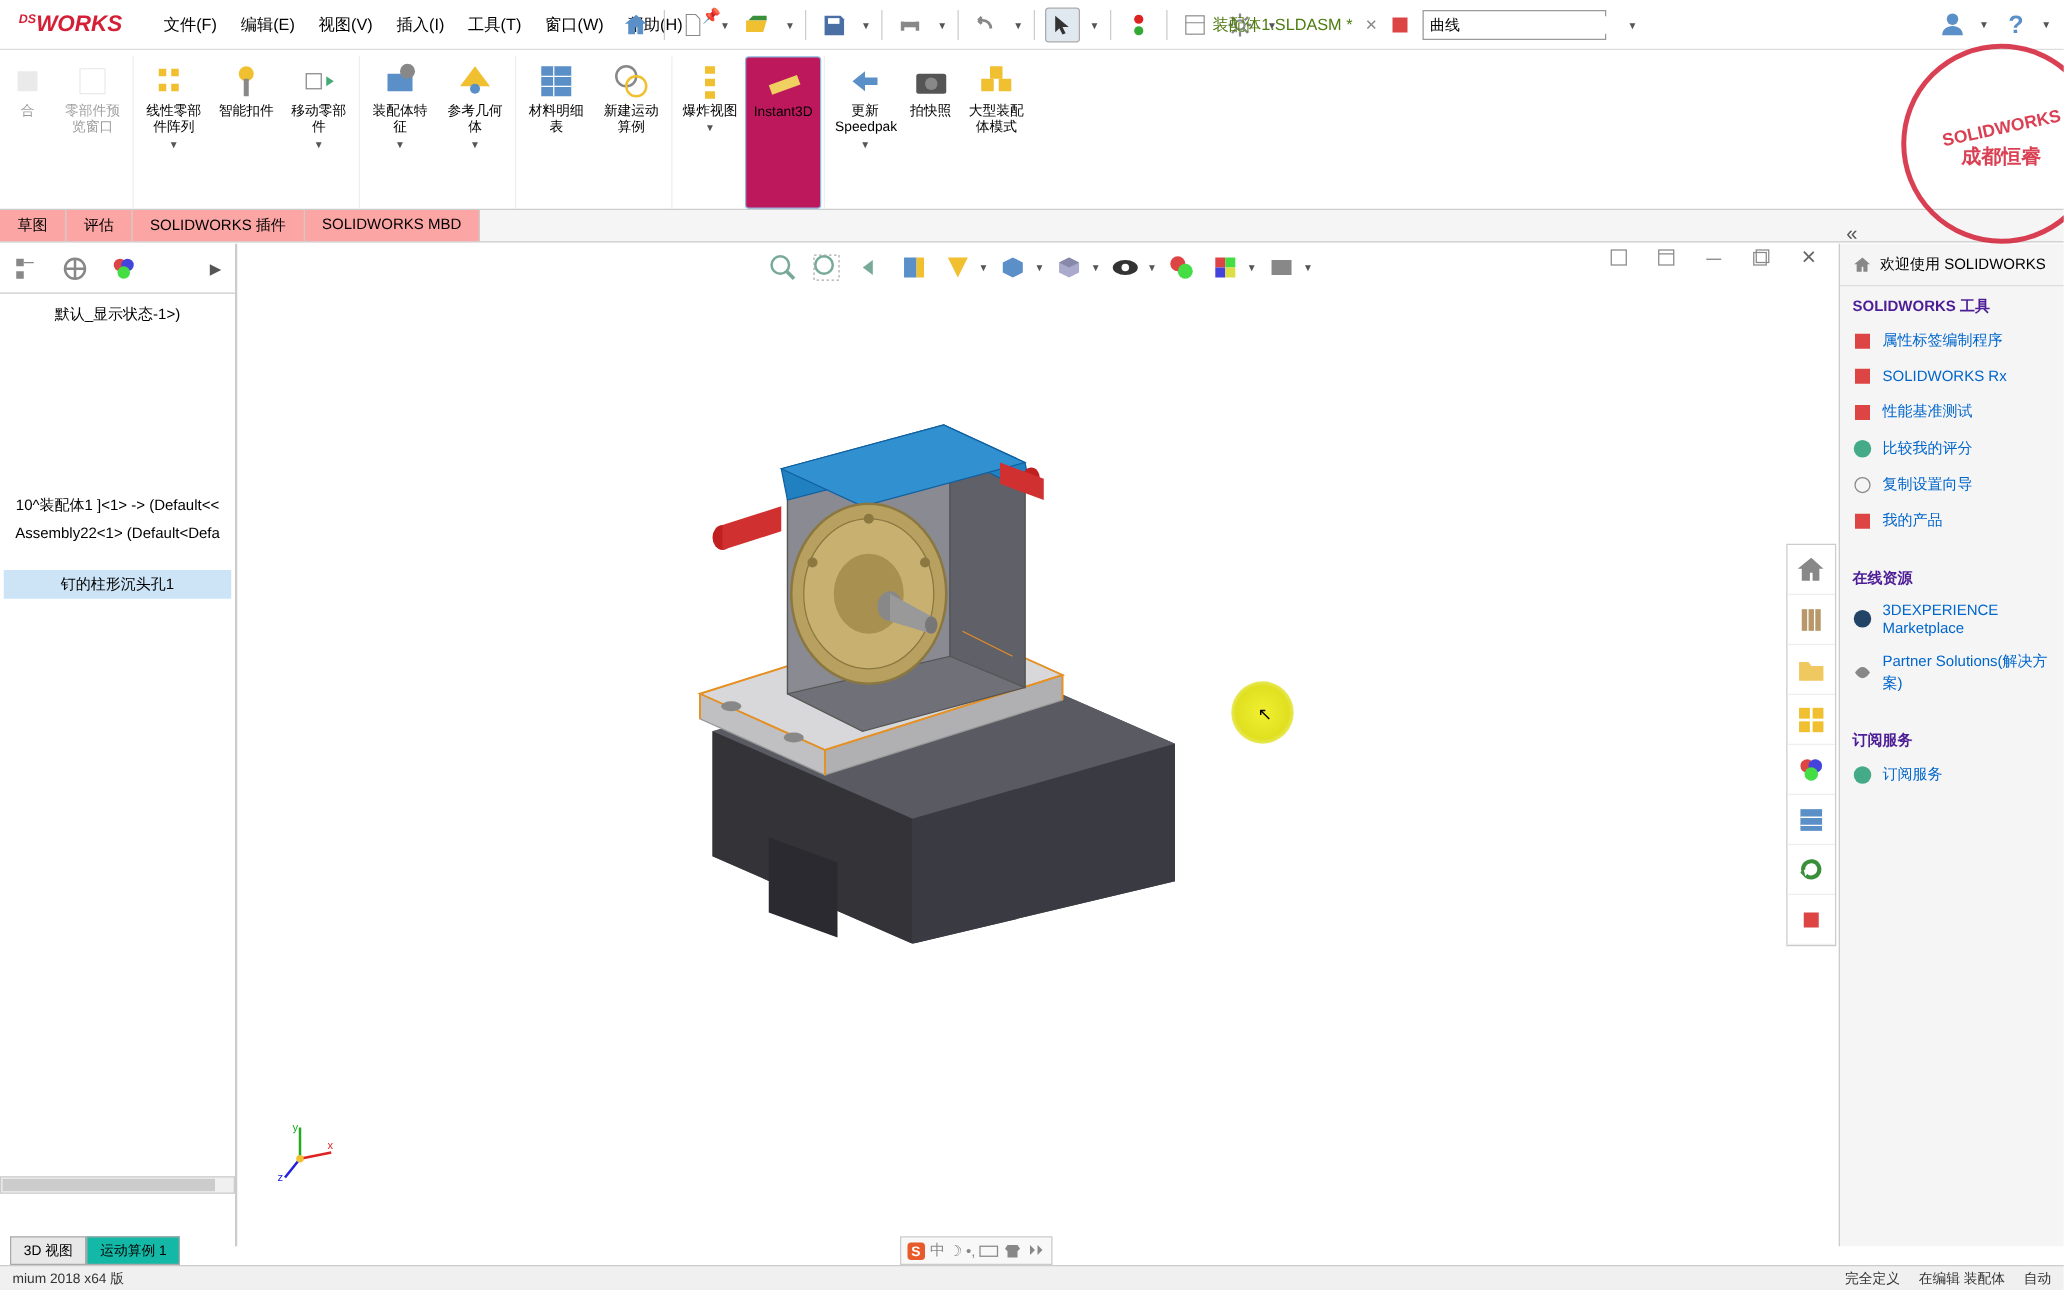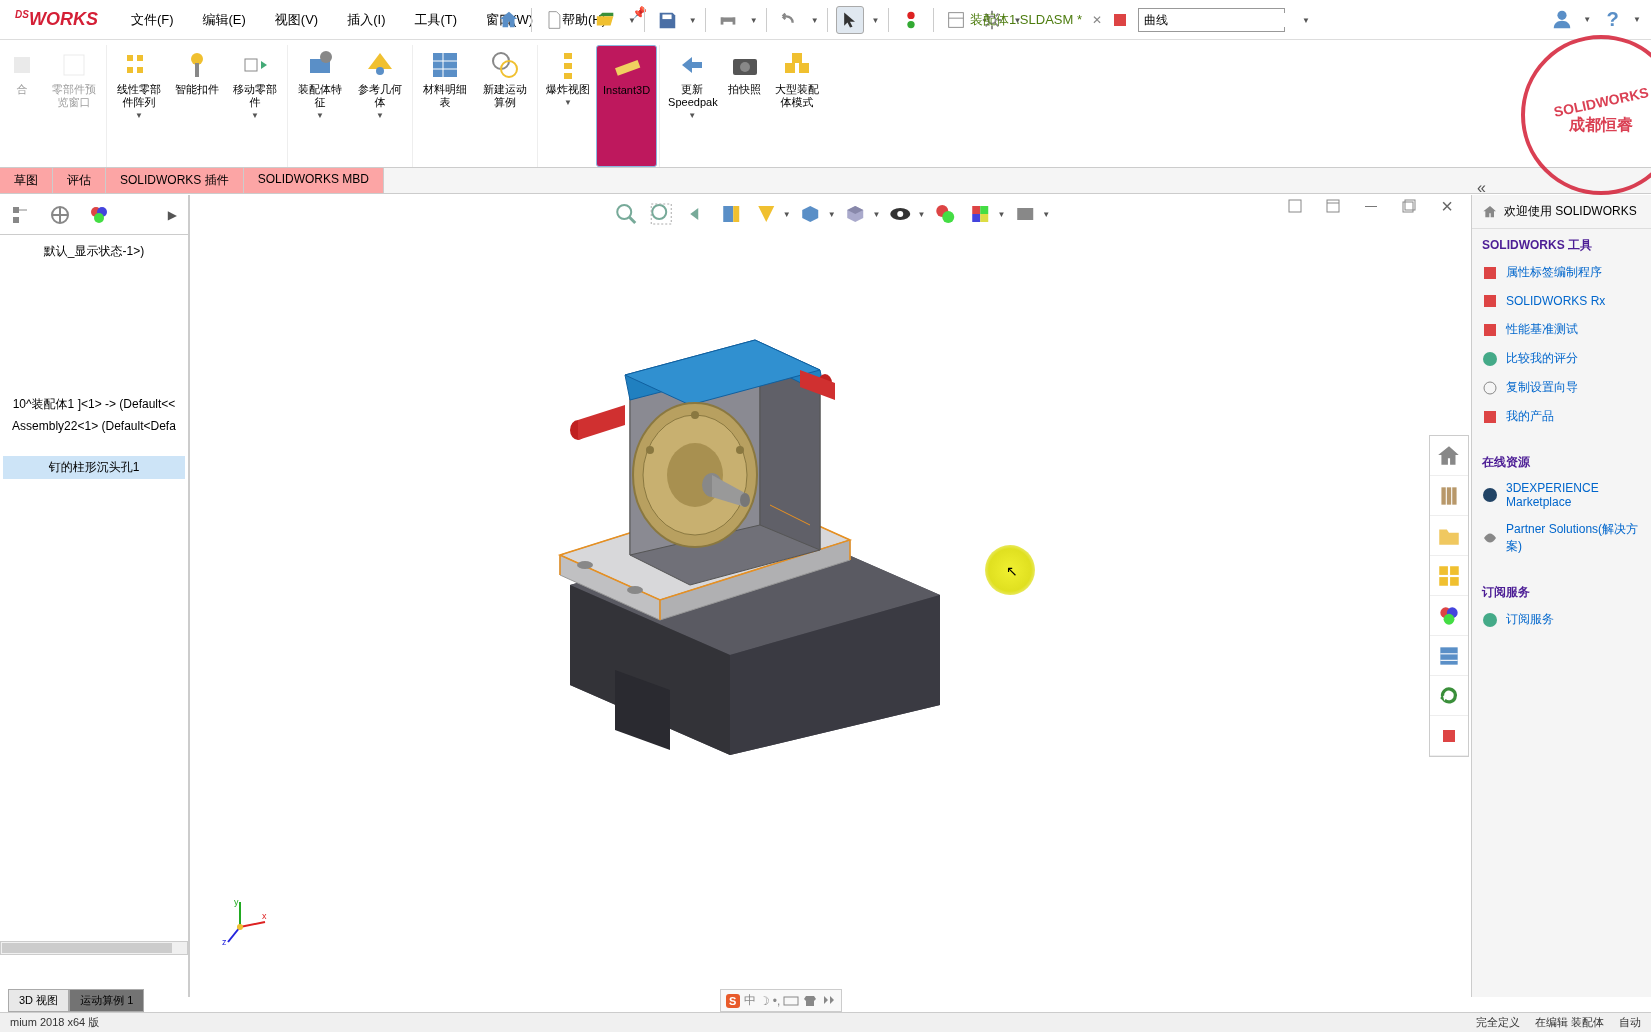--- a/index.html
+++ b/index.html
@@ -1,21 +1,21 @@
 <!DOCTYPE html>
 <html><head>
   <meta charset="utf-8">
   <style>
     * { margin: 0; padding: 0; box-sizing: border-box; font-family: "Microsoft YaHei", Arial, sans-serif; }
     body { width: 1651px; height: 1032px; overflow: hidden; background: #fff; position: relative; font-size: 12px; }
     
     
     .menu-bar { height: 40px; display: flex; align-items: center; background: #fff; border-bottom: 1px solid #ddd; }
     .logo { color: #d41f36; font-weight: bold; font-size: 18px; padding: 0 15px; font-style: italic; }
-    .menu-items { display: flex; gap: 13px; padding-left: 10px; }
+    .menu-items { display: flex; gap: 3px; padding-left: 10px; }
     .menu-item { padding: 5px 8px; font-size: 13px; cursor: pointer; }
     .pin-icon { margin-left: 5px; color: #888; }
     
     
     .quick-toolbar { position: absolute; top: 0; left: 495px; height: 40px; display: flex; align-items: center; gap: 8px; }
     .qt-btn { width: 28px; height: 28px; display: flex; align-items: center; justify-content: center; cursor: pointer; border-radius: 3px; }
     .qt-sep { width: 1px; height: 24px; background: #ccc; }
     
     
     .doc-area { position: absolute; top: 8px; left: 970px; display: flex; align-items: center; gap: 10px; }
@@ -81,21 +81,21 @@
     
     
     .stamp { position: absolute; top: 35px; right: -30px; width: 160px; height: 160px; border: 4px solid #d41f36; border-radius: 50%; display: flex; align-items: center; justify-content: center; opacity: 0.85; }
     .stamp-inner { text-align: center; }
     .stamp-text1 { color: #d41f36; font-size: 14px; font-weight: bold; transform: rotate(-12deg); }
     .stamp-text2 { color: #d41f36; font-size: 16px; font-weight: bold; margin-top: 5px; }
     
     
     .bottom-tabs { position: absolute; bottom: 20px; left: 8px; display: flex; }
     .btab { padding: 3px 10px; font-size: 11px; background: #e8e8e8; border: 1px solid #aaa; cursor: pointer; }
-    .btab.active { background: #737373; }
+    .btab.active { background: #14b8a6; }
     
     
     .status-bar { position: absolute; bottom: 0; left: 0; right: 0; height: 20px; background: #f0f0f0; border-top: 1px solid #ccc; display: flex; align-items: center; padding: 0 10px; font-size: 11px; }
     .status-left { color: #333; }
     .status-right { margin-left: auto; display: flex; gap: 15px; color: #333; }
     
     
     .ime-bar { position: absolute; bottom: 20px; left: 720px; display: flex; align-items: center; gap: 3px; background: #f8f8f8; border: 1px solid #ccc; padding: 2px 4px; }
     .ime-icon { width: 16px; height: 16px; }
     

